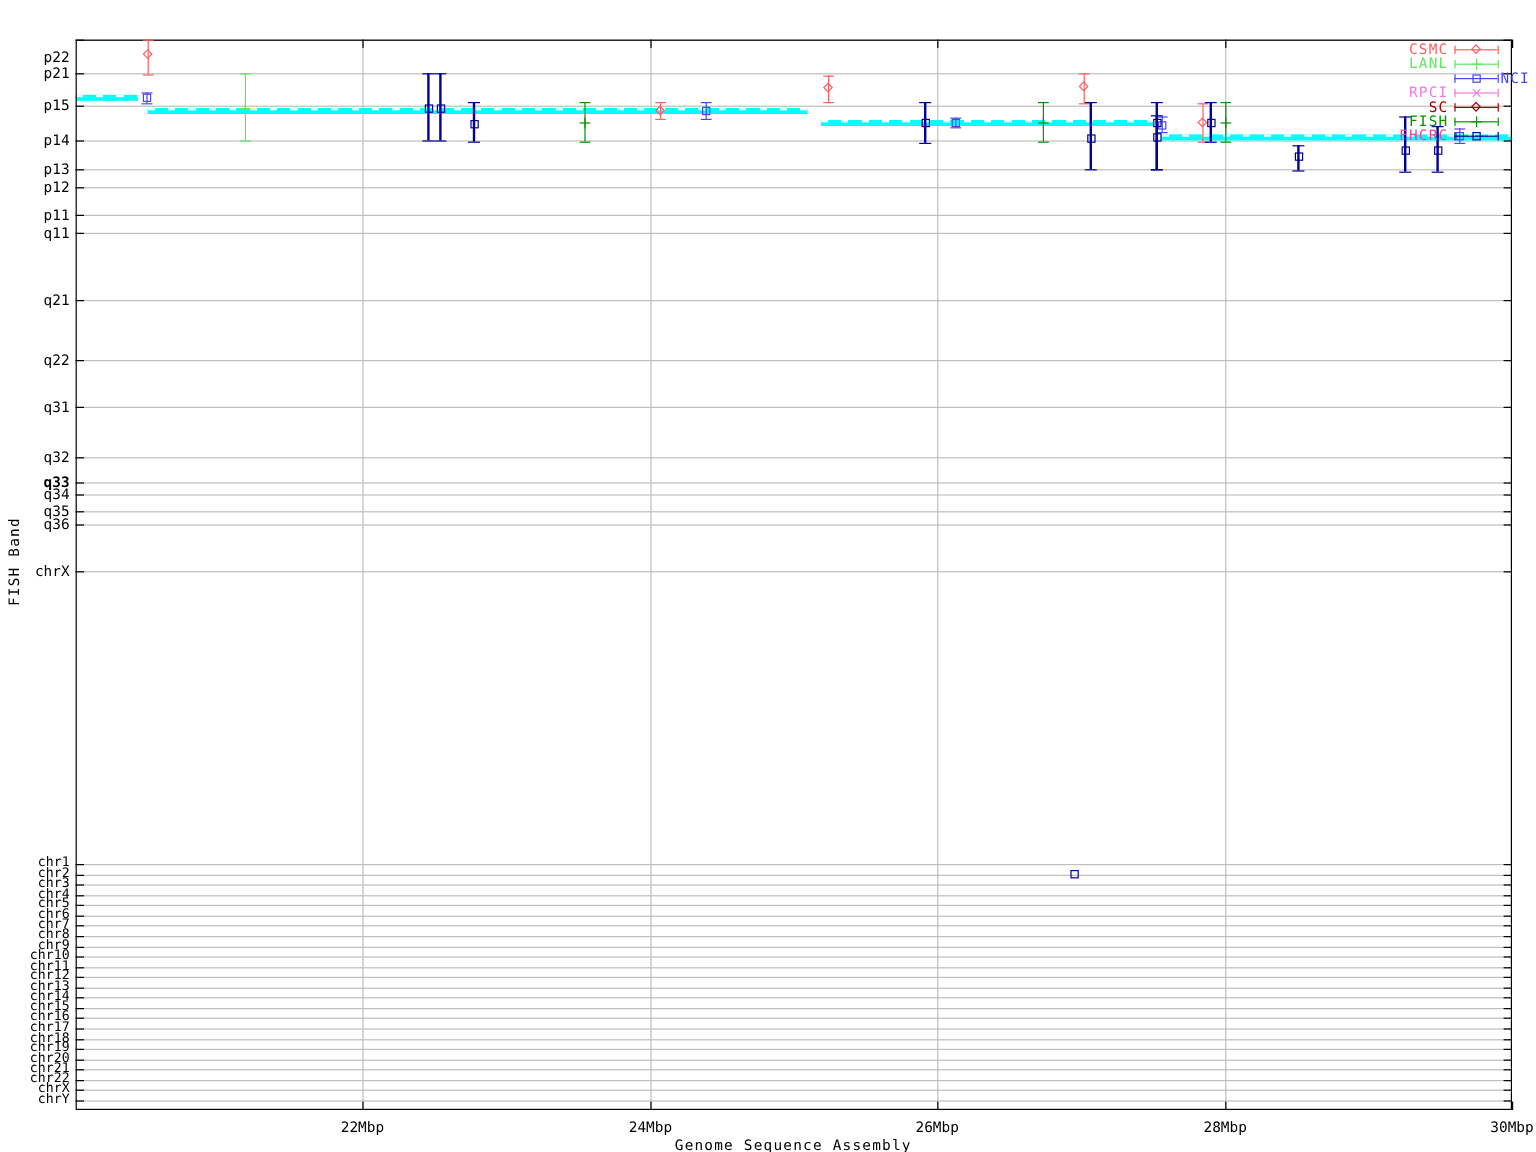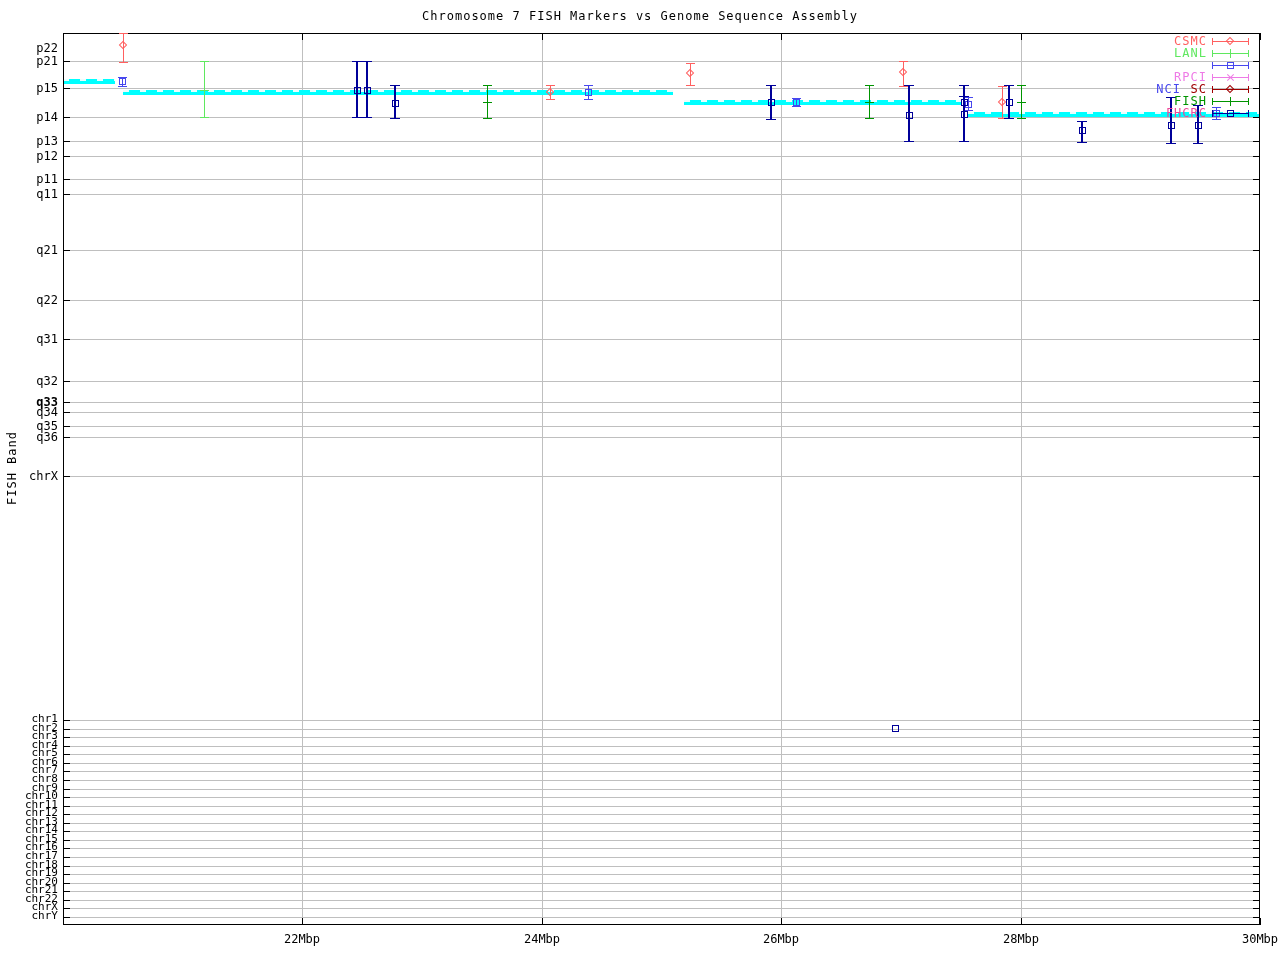--- a/index.html
+++ b/index.html
@@ -25,22 +25,22 @@
   .ecap{height:1px;}
   .mk-square{width:7px;height:7px;box-sizing:border-box;border:1px solid;background:transparent;}
   .mk-diamond{width:6px;height:6px;box-sizing:border-box;border:1px solid;background:transparent;transform:rotate(45deg);}
   .mk-bar{position:absolute;}
   .legend-label{font-size:12px;letter-spacing:1px;text-align:right;width:70px;}
 </style>
 </head>
 <body>
 
 <div id="screen">
-  <div class="abs" id="chart-title">Chromosome 7 FISH Markers vs Genome Sequence Assembly</div>
   <div class="abs" id="y-axis-title">FISH Band</div>
+  <div class="abs" id="x-axis-title">Genome Sequence Assembly</div>
   <div class="abs" id="layer-grid">
       <div class="hgrid abs" style="left: 63px; top: 33px; width: 1197px; background: rgb(191, 191, 191);"></div>
       <div class="hgrid abs" style="left: 63px; top: 61px; width: 1197px; background: rgb(191, 191, 191);"></div>
       <div class="hgrid abs" style="left: 63px; top: 88px; width: 1197px; background: rgb(191, 191, 191);"></div>
       <div class="hgrid abs" style="left: 63px; top: 117px; width: 1197px; background: rgb(191, 191, 191);"></div>
       <div class="hgrid abs" style="left: 63px; top: 141px; width: 1197px; background: rgb(191, 191, 191);"></div>
       <div class="hgrid abs" style="left: 63px; top: 156px; width: 1197px; background: rgb(191, 191, 191);"></div>
       <div class="hgrid abs" style="left: 63px; top: 179px; width: 1197px; background: rgb(191, 191, 191);"></div>
       <div class="hgrid abs" style="left: 63px; top: 194px; width: 1197px; background: rgb(191, 191, 191);"></div>
       <div class="hgrid abs" style="left: 63px; top: 250px; width: 1197px; background: rgb(191, 191, 191);"></div>
@@ -342,21 +342,21 @@
       <div class="abs" style="left: 1212px; top: 41px; width: 36px; height: 1px; background: rgb(255, 96, 96);"></div>
       <div class="abs" style="left: 1212px; top: 38px; width: 1px; height: 7px; background: rgb(255, 96, 96);"></div>
       <div class="abs" style="left: 1248px; top: 38px; width: 1px; height: 7px; background: rgb(255, 96, 96);"></div>
       <div class="mk-diamond abs" style="left: 1227px; top: 38px; border-color: rgb(255, 96, 96);"></div>
       <div class="legend-label abs" style="left: 1137px; top: 46px; color: rgb(95, 232, 95);">LANL</div>
       <div class="abs" style="left: 1212px; top: 53px; width: 36px; height: 1px; background: rgb(95, 232, 95);"></div>
       <div class="abs" style="left: 1212px; top: 50px; width: 1px; height: 7px; background: rgb(95, 232, 95);"></div>
       <div class="abs" style="left: 1248px; top: 50px; width: 1px; height: 7px; background: rgb(95, 232, 95);"></div>
       <div class="mk-bar abs" style="left: 1226px; top: 53px; width: 9px; height: 1px; background: rgb(95, 232, 95);"></div>
       <div class="mk-bar abs" style="left: 1230px; top: 49px; width: 1px; height: 9px; background: rgb(95, 232, 95);"></div>
-      <div class="legend-label abs" style="left: 1111px; top: 58px; color: rgb(71, 71, 238); margin-top: 24px;">NCI</div>
+      <div class="legend-label abs" style="left: 1205px; top: 58px; color: rgb(71, 71, 238);">NCI</div>
       <div class="abs" style="left: 1212px; top: 65px; width: 36px; height: 1px; background: rgb(71, 71, 238);"></div>
       <div class="abs" style="left: 1212px; top: 62px; width: 1px; height: 7px; background: rgb(71, 71, 238);"></div>
       <div class="abs" style="left: 1248px; top: 62px; width: 1px; height: 7px; background: rgb(71, 71, 238);"></div>
       <div class="mk-square abs" style="left: 1227px; top: 62px; border-color: rgb(71, 71, 238);"></div>
       <div class="legend-label abs" style="left: 1137px; top: 70px; color: rgb(238, 122, 230);">RPCI</div>
       <div class="abs" style="left: 1212px; top: 77px; width: 36px; height: 1px; background: rgb(238, 122, 230);"></div>
       <div class="abs" style="left: 1212px; top: 74px; width: 1px; height: 7px; background: rgb(238, 122, 230);"></div>
       <div class="abs" style="left: 1248px; top: 74px; width: 1px; height: 7px; background: rgb(238, 122, 230);"></div>
       <div class="mk-bar abs" style="left: 1226px; top: 77px; width: 9px; height: 1px; background: rgb(238, 122, 230); transform: rotate(45deg);"></div>
       <div class="mk-bar abs" style="left: 1226px; top: 77px; width: 9px; height: 1px; background: rgb(238, 122, 230); transform: rotate(-45deg);"></div>

